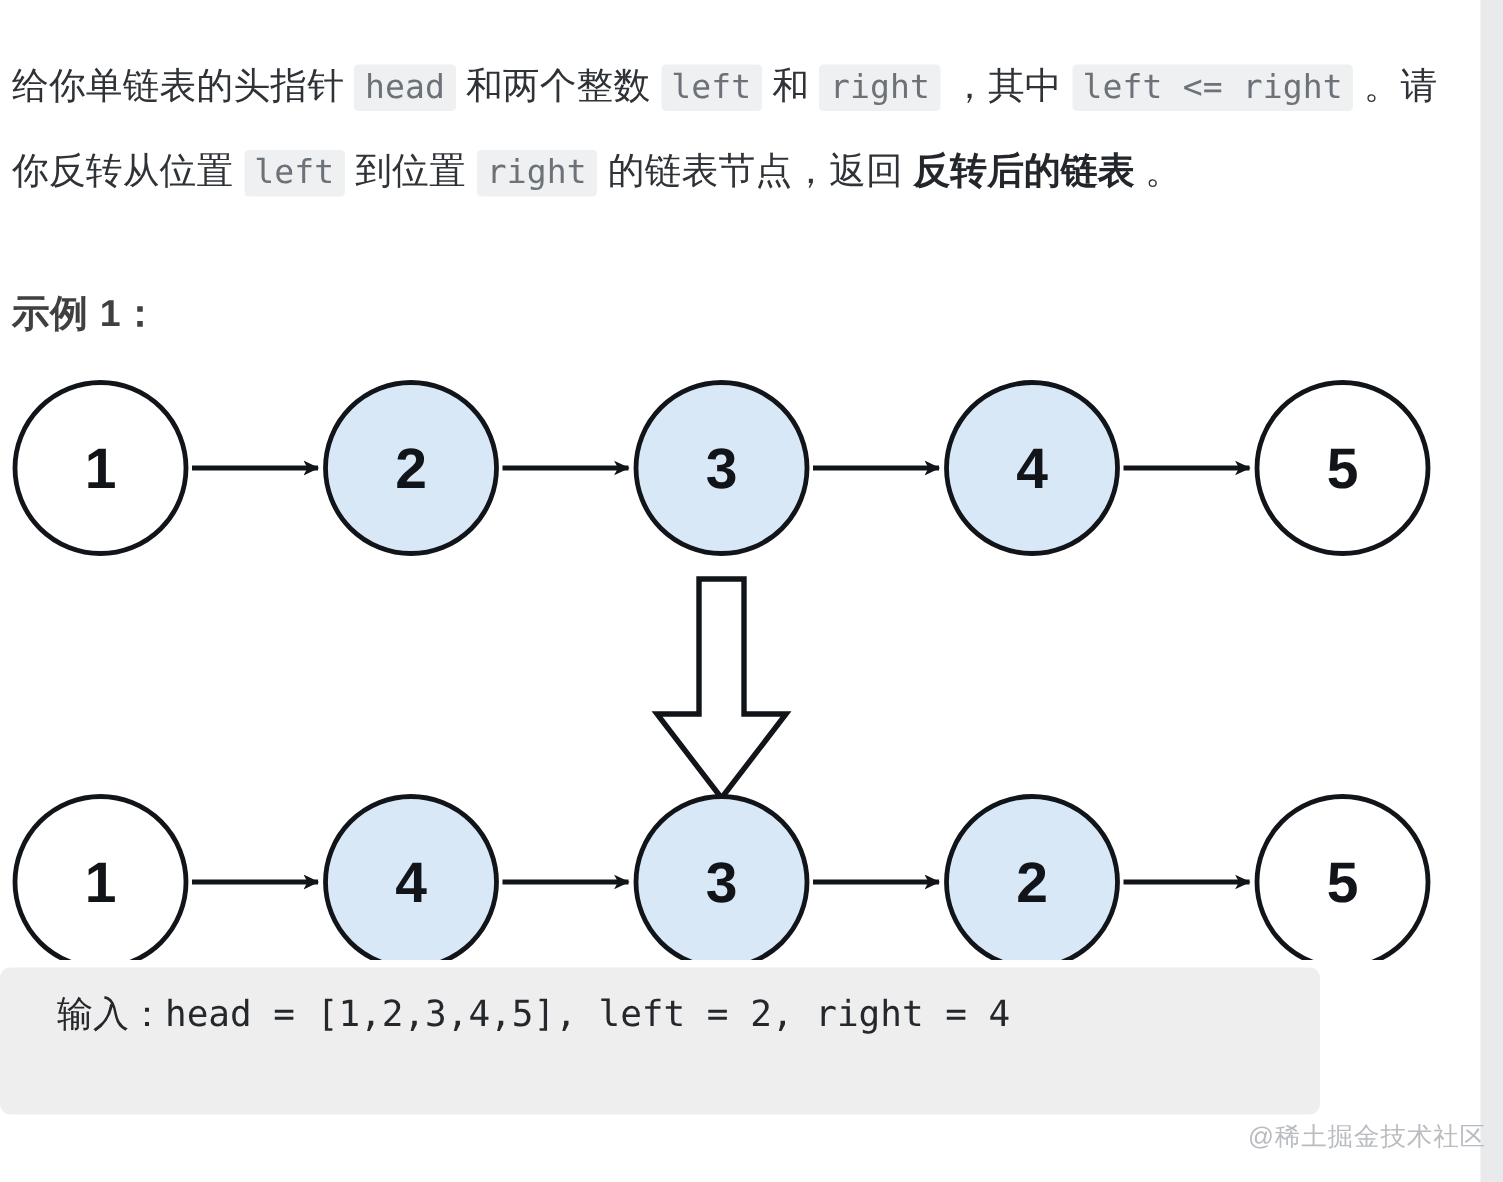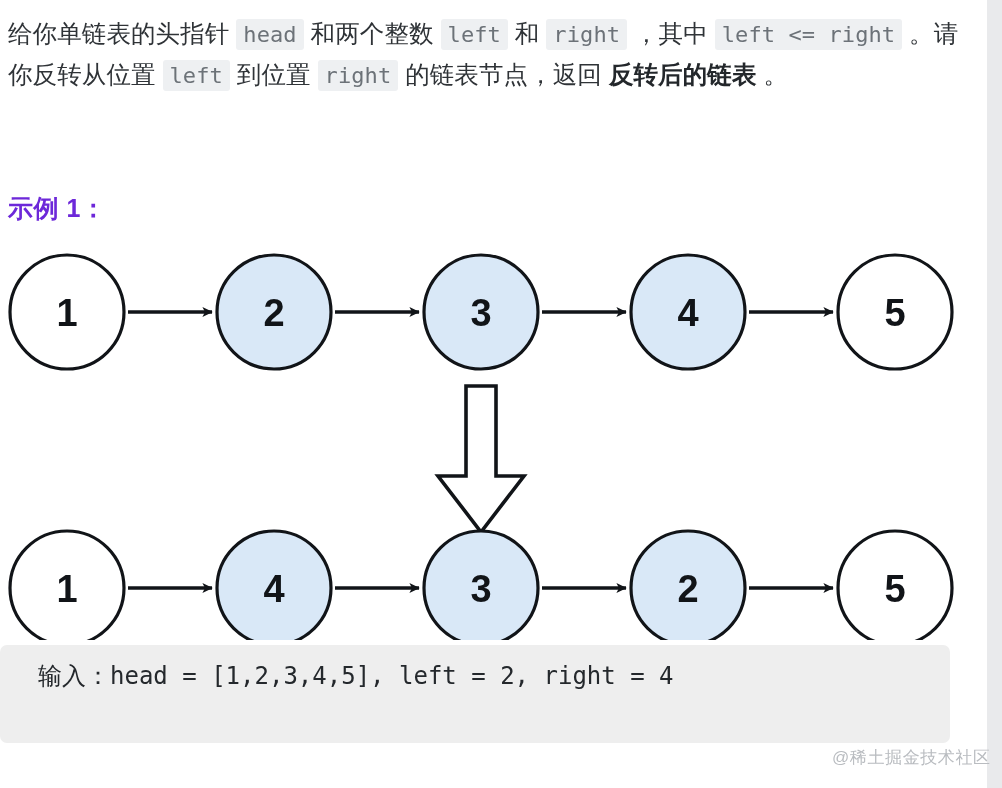--- a/index.html
+++ b/index.html
@@ -23,24 +23,24 @@
     right: 0;
     width: 15px;
     height: 788px;
     background: #e9eaec;
   }
 
   
   .statement {
     position: absolute;
     left: 8px;
-    top: 14px;
+    top: 30px;
     width: 968px;
     font-size: 24.5px;
-    line-height: 40px;
+    line-height: 56px;
     letter-spacing: 0.1px;
     color: #2f3337;
   }
   .statement .code-chip {
     font-family: "DejaVu Sans Mono", "Liberation Mono", monospace;
     background: #eef0f2;
     color: #6c7278;
     font-size: 22px;
     padding: 3px 7px;
     border-radius: 3px;
@@ -51,21 +51,21 @@
     color: #23272b;
   }
 
   
   .example-heading {
     position: absolute;
     left: 8px;
     top: 192px;
     font-size: 25px;
     font-weight: bold;
-    color: #6d28d9;
+    color: #404040;
     letter-spacing: 0.5px;
   }
 
   
   .diagram {
     position: absolute;
     left: 0;
     top: 240px;
     width: 1002px;
     height: 400px;
@@ -96,21 +96,21 @@
     stroke: #111418;
     stroke-width: 3.6;
     stroke-linejoin: miter;
   }
 
   
   .io-block {
     position: absolute;
     left: 0;
     top: 645px;
-    width: 950px;
+    width: 880px;
     height: 98px;
     background: #eeeeee;
     border-radius: 7px;
     box-sizing: border-box;
     padding: 12px 0 0 38px;
   }
   .io-line {
     font-family: "DejaVu Sans Mono", "Liberation Mono", monospace;
     font-size: 24px;
     line-height: 39px;

